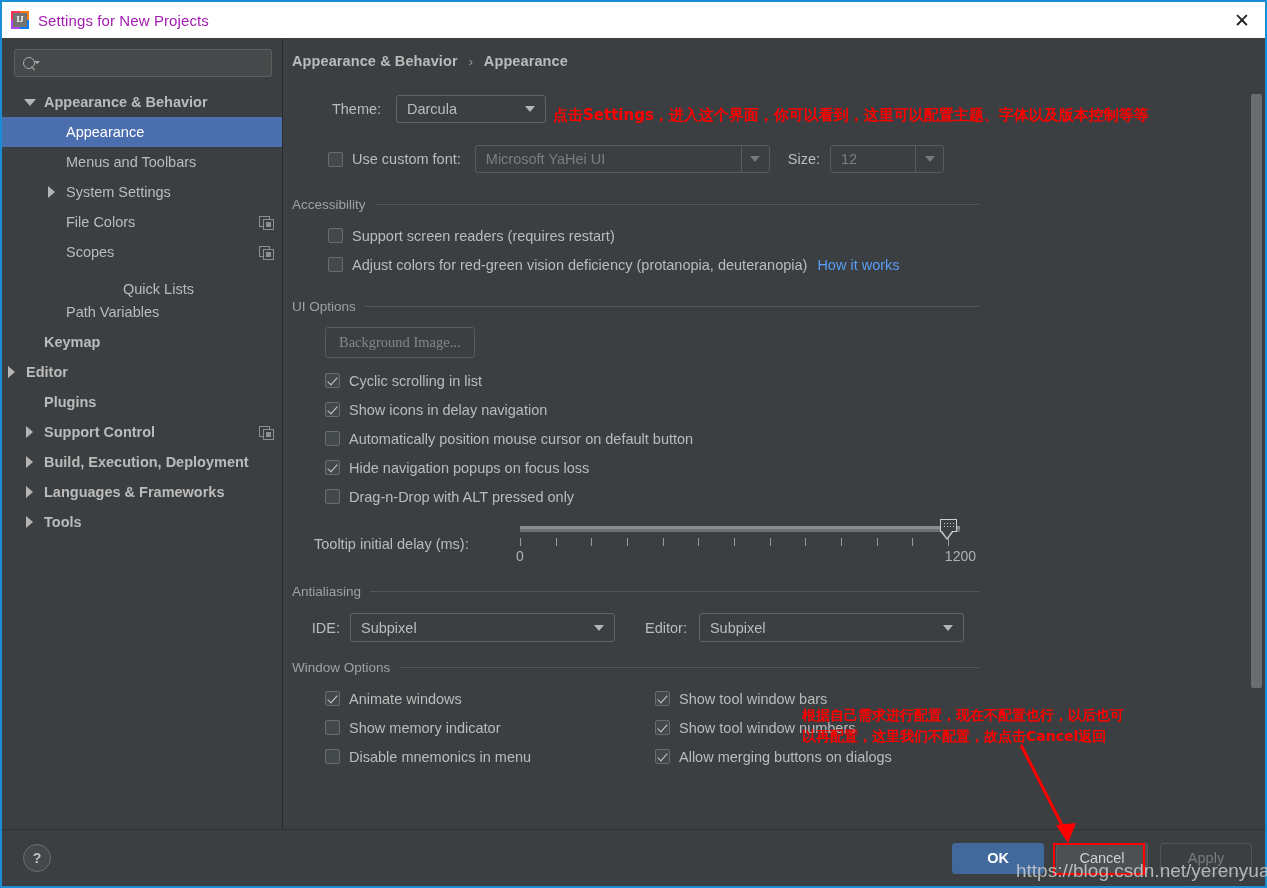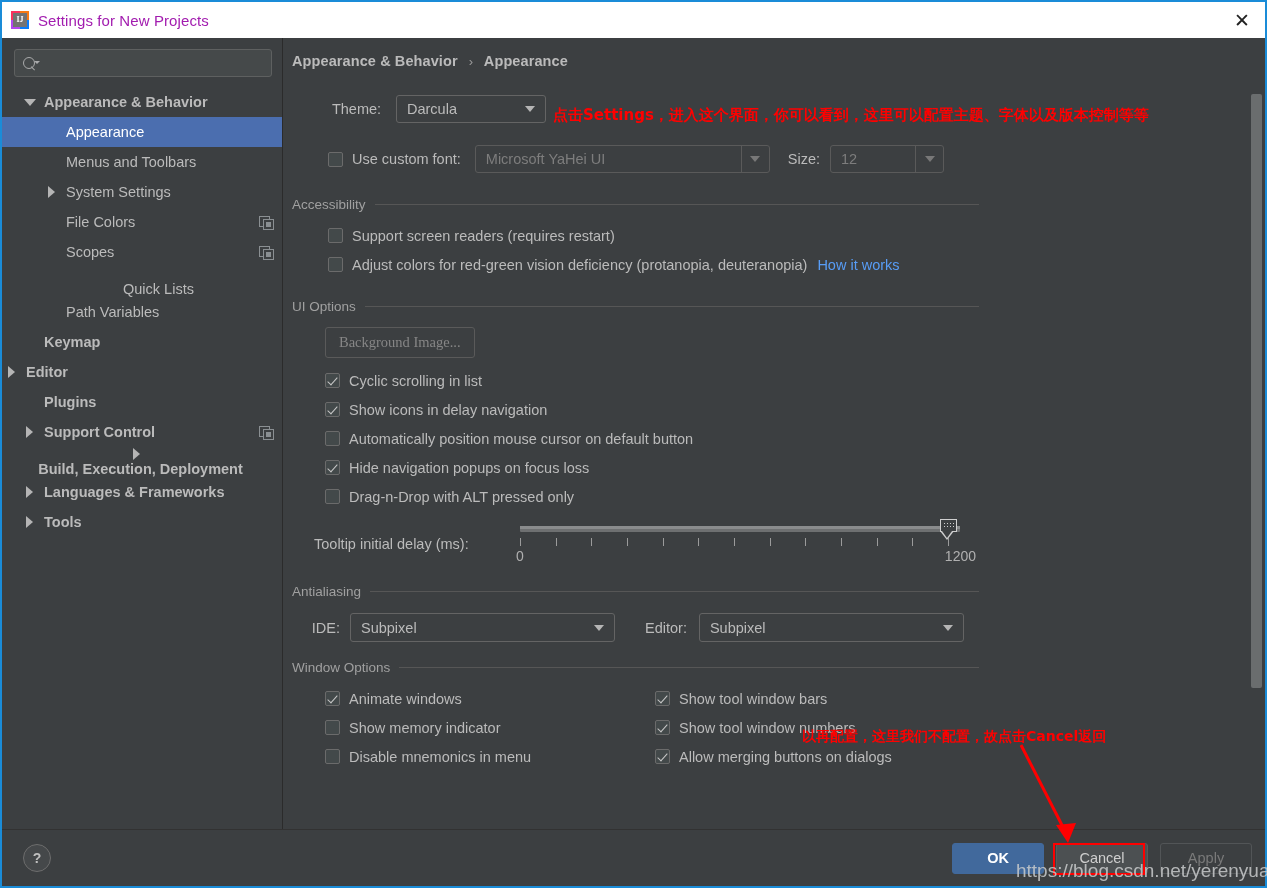--- a/index.html
+++ b/index.html
@@ -333,21 +333,21 @@
             <span>Plugins</span>
           </div>
           <div class="tree-row bold" style="padding-left: 21px;">
             <span class="tw right"></span>
             <span>Support Control</span>
             <span class="copy-icon">
               <span class="r1"></span>
               <span class="r2"></span>
             </span>
           </div>
-          <div class="tree-row bold" style="padding-left: 7px; flex-direction: column;">
+          <div class="tree-row bold" style="padding-left: 21px;">
             <span class="tw right"></span>
             <span>Build, Execution, Deployment</span>
           </div>
           <div class="tree-row bold" style="padding-left: 21px;">
             <span class="tw right"></span>
             <span>Languages &amp; Frameworks</span>
           </div>
           <div class="tree-row bold" style="padding-left: 21px;">
             <span class="tw right"></span>
             <span>Tools</span>
@@ -528,20 +528,21 @@
     <div class="help-btn">?</div>
     <div class="dlg-btns">
       <div class="dbtn primary">OK</div>
       <div class="dbtn">Cancel</div>
       <div class="dbtn disabled">Apply</div>
     </div>
   </div>
 
   <div class="anno" style="left:551px; top:103px; font-size:15px;">点击Settings，进入这个界面，你可以看到，这里可以配置主题、字体以及版本控制等等</div>
 
+  <div class="anno" style="left:800px; top:703px; font-size:14px;">根据自己需求进行配置，现在不配置也行，以后也可</div>
   <div class="anno" style="left:800px; top:724px; font-size:14px;">以再配置，这里我们不配置，故点击Cancel返回</div>
 
   <svg class="arrow-svg" style="left:1000px; top:735px;" width="90" height="115">
     <line x1="19" y1="8" x2="64" y2="96" stroke="#ff0000" stroke-width="3"></line>
     <polygon points="66,106 54,88 74,86" fill="#ff0000"></polygon>
   </svg>
 
   <div class="cancel-highlight" style="left:1051px; top:841px; width:92px; height:32px;"></div>
 
   <div class="watermark" style="left:1014px; top:858px;">https://blog.csdn.net/yerenyuan_pku</div>

